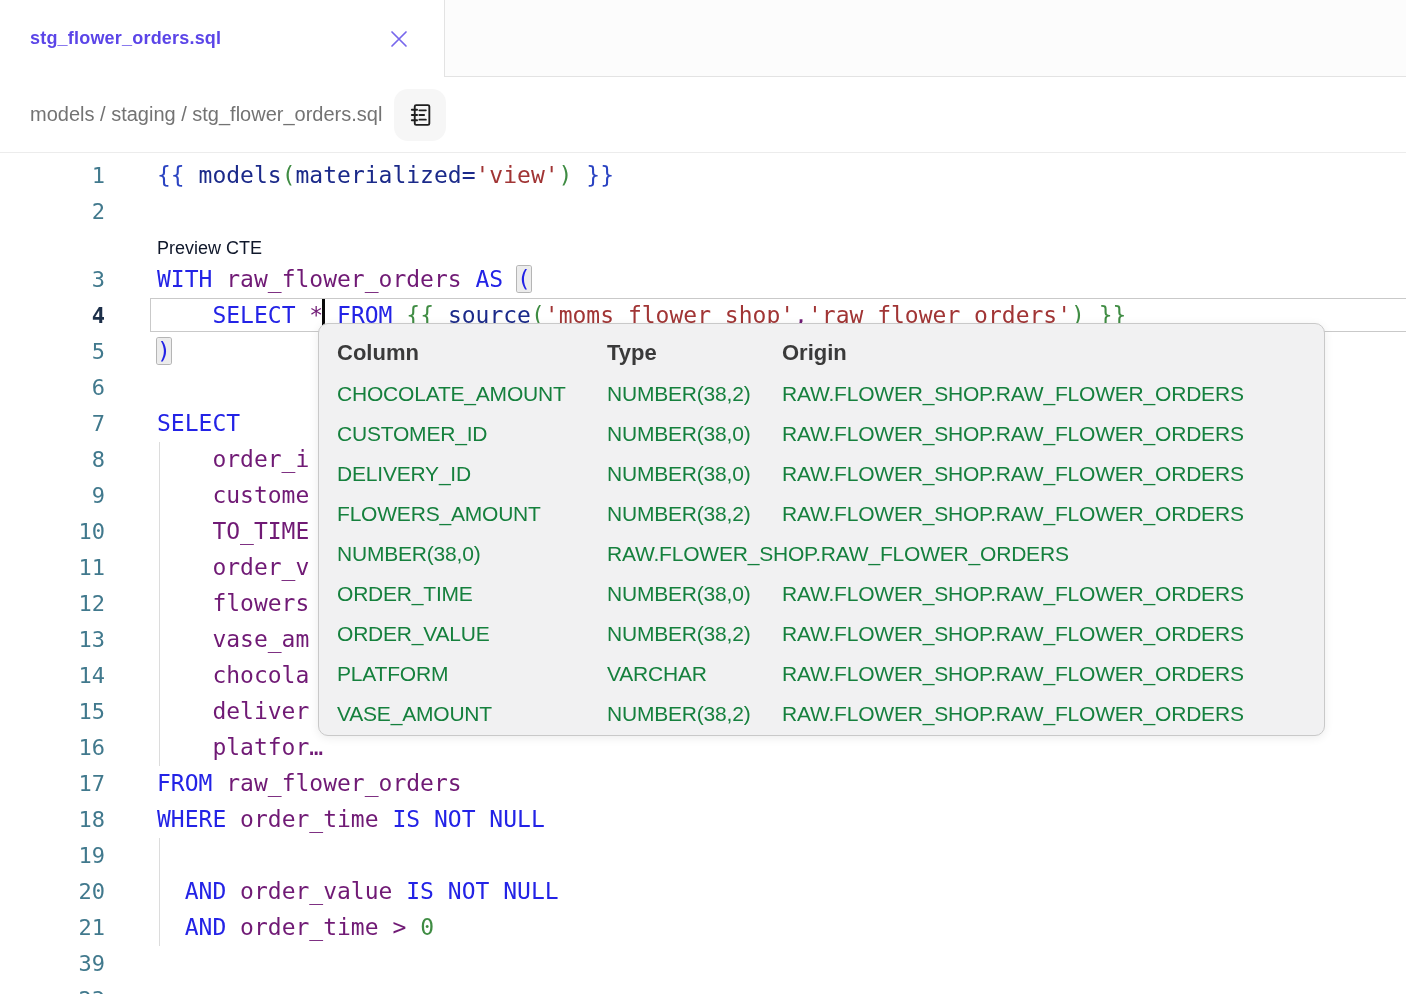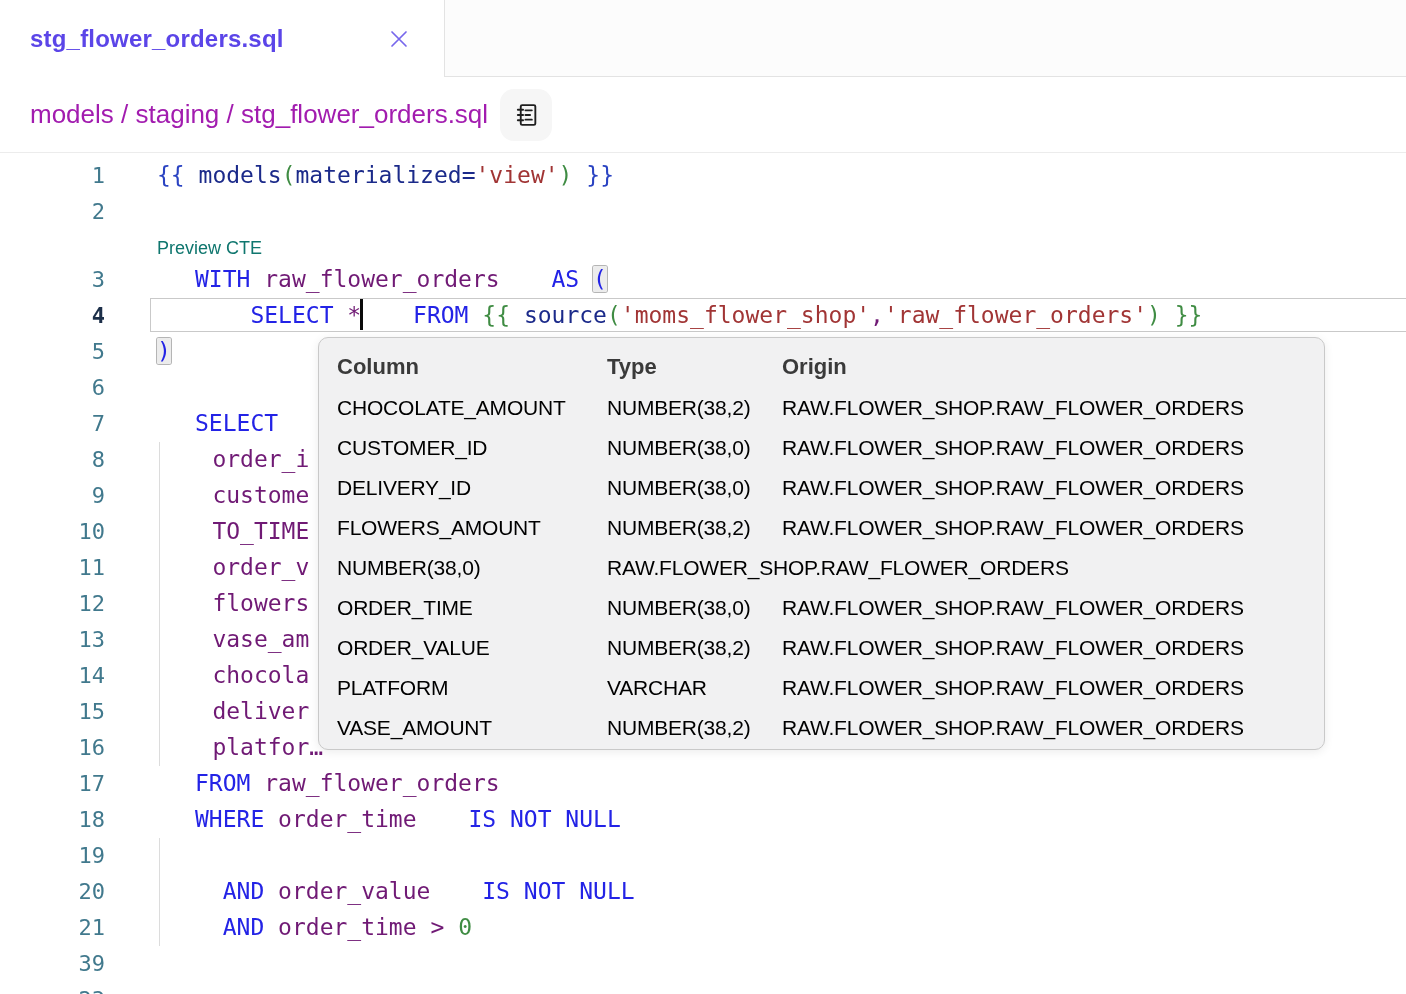--- a/index.html
+++ b/index.html
@@ -3,64 +3,64 @@
 <meta charset="utf-8">
 <style>
   * { margin:0; padding:0; box-sizing:border-box; }
   html,body { width:1406px; height:994px; overflow:hidden; background:#fff;
               font-family:"Liberation Sans", sans-serif; }
 
   
   .tabbar { height:77px; display:flex; background:#fff; }
   .tab { width:445px; display:flex; align-items:center; justify-content:space-between;
          padding:0 32px 0 30px; background:#fff; border-right:1px solid #e3e3e3; cursor:pointer; }
-  .tab-label { font-size:24px; font-weight:700; color:#5b45e8; letter-spacing:.2px; }
+  .tab-label { font-size:18px; font-weight:700; color:#5b45e8; letter-spacing:.2px; }
   .tab-close { width:26px; height:26px; display:flex; align-items:center; justify-content:center; cursor:pointer; }
   .tabbar-rest { flex:1; background:#fcfcfc; border-bottom:1px solid #e3e3e3; }
 
   
   .crumbrow { height:76px; display:flex; align-items:center; padding-left:30px;
               border-bottom:1px solid #ececec; background:#fff; }
-  .crumb { font-size:26px; color:#a21caf; }
+  .crumb { font-size:20px; color:#737373; }
   .nb-btn { width:52px; height:52px; margin-left:12px; border-radius:14px; background:#f6f6f6;
             display:flex; align-items:center; justify-content:center; cursor:pointer; }
 
   
   .editor { position:relative; padding-top:5px; background:#fff;
             font-family:"DejaVu Sans Mono", monospace; font-size:23px; }
   .row { position:relative; height:36px; }
   .ln { position:absolute; left:0; top:0; width:105px; height:36px; line-height:35px;
         text-align:right; color:#41798d; font-size:22px; }
   .row.active .ln { color:#1c2f49; font-weight:700; }
   .codeln { position:absolute; left:150px; right:0; top:0; bottom:2px; padding-left:7px;
             white-space:pre; line-height:34px; color:#1c1c1c; }
   .row.active .codeln { box-shadow: inset 0 1px 0 #c9c9c9, inset 0 -1px 0 #c9c9c9, inset 1px 0 0 #c9c9c9; }
   .row.guide::before { content:''; position:absolute; left:159px; top:0; bottom:0; width:1px; background:#dcdcdc; }
   .lens-row { height:32px; line-height:32px; padding-left:157px; }
-  .lens { font-family:"Liberation Sans",sans-serif; font-size:18px; color:#0f766e; cursor:pointer; }
-
-  .kw { color:#2323e6;margin-left:38px; }          
+  .lens { font-family:"Liberation Sans",sans-serif; font-size:18px; color:#0f172a; cursor:pointer; }
+
+  .kw { color:#2323e6; }          
   .fn { color:#1b2a8a; }          
   .jj { color:#2a43c2; }          
   .gr { color:#3f8c43; }          
   .st { color:#a13535; }          
   .tx { color:#701a75; }
   .br { color:#2323e6; background:#ececec; box-shadow:0 0 0 1px #b5b5b5; border-radius:2px; }
   .cur { display:inline-block; width:3px; height:31px; background:#0a0a0a;
          vertical-align:middle; margin:0 -1.5px; position:relative; top:-2px; }
 
   
-  .tooltip { position:absolute; left:318px; top:337px; width:1007px; height:413px;
+  .tooltip { position:absolute; left:318px; top:323px; width:1007px; height:413px;
              background:#f1f1f2; border:1px solid #c9c9c9; border-radius:10px;
              box-shadow:0 2px 10px rgba(0,0,0,.08); padding:8px 18px 0; z-index:5;
              font-family:"Liberation Sans",sans-serif; overflow:hidden; }
   .thead { display:grid; grid-template-columns:270px 175px 1fr; height:42px; line-height:42px;
            font-weight:700; font-size:22px; color:#3a3a3a; }
   .trow  { display:grid; grid-template-columns:270px 175px 1fr; height:40px; line-height:40px;
-           font-size:21px; color:#000000; white-space:nowrap; letter-spacing:-0.2px; }
+           font-size:21px; color:#15803d; white-space:nowrap; letter-spacing:-0.2px; }
 </style>
 </head>
 <body>
 
 <div class="tabbar">
   <div class="tab">
     <span class="tab-label">stg_flower_orders.sql</span>
     <span class="tab-close">
       <svg width="24" height="24" viewBox="0 0 24 24">
           <path d="M5 5 L19 19 M19 5 L5 19" stroke="#7767ec" stroke-width="1.7" stroke-linecap="round"></path>

